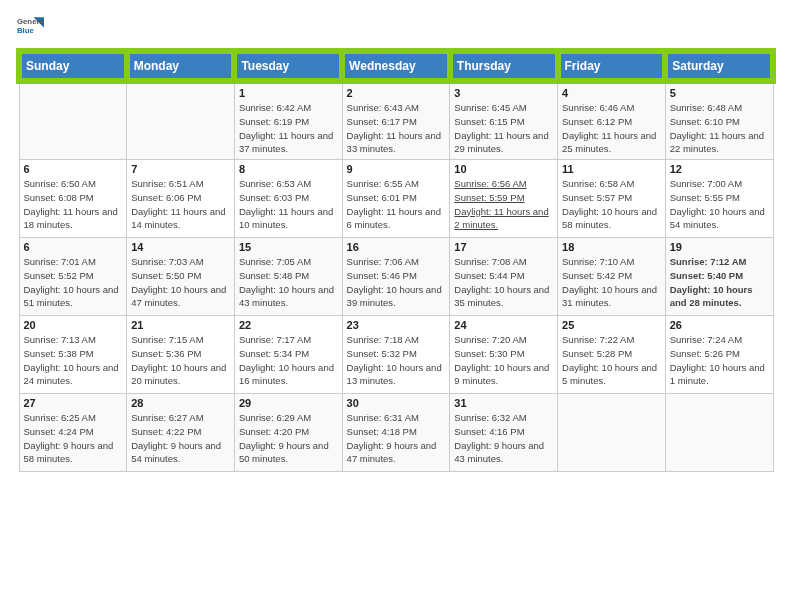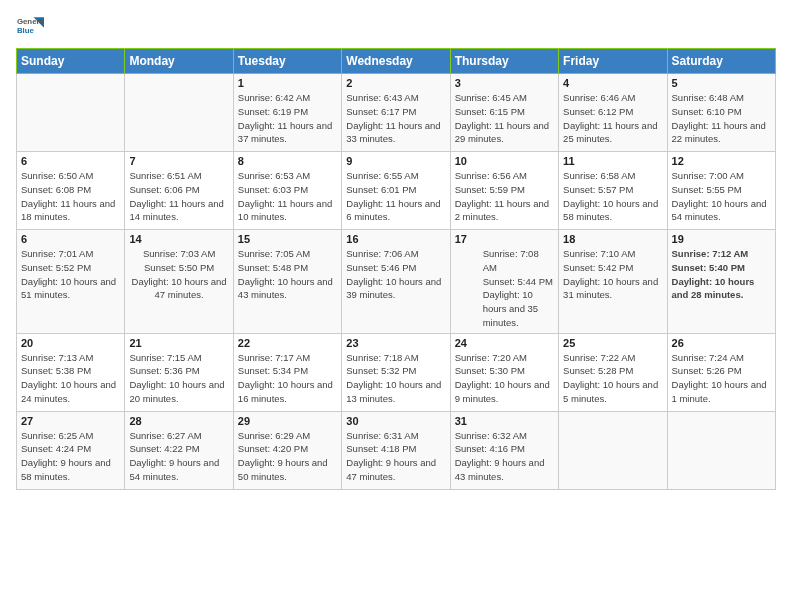--- a/index.html
+++ b/index.html
@@ -55,21 +55,21 @@
       width: 100%;
       border-collapse: collapse;
       table-layout: fixed;
     }
     thead tr th {
       background: #3a7fc1;
       color: #fff;
       font-size: 12px;
       padding: 5px 4px;
       text-align: left;
-      border: 1px solid #84cc16;
+      border: 6px solid #84cc16;
     }
     tbody tr td {
       border: 1px solid #ccc;
       vertical-align: top;
       padding: 3px 4px;
       font-size: 9.5px;
       color: #333;
       height: 78px;
       background: #fff;
     }
@@ -175,21 +175,21 @@
 Daylight: 11 hours and 10 minutes.</div>
           </td>
           <td>
             <span class="day-num">9</span>
             <div class="day-info" style="white-space: pre-line;">Sunrise: 6:55 AM
 Sunset: 6:01 PM
 Daylight: 11 hours and 6 minutes.</div>
           </td>
           <td>
             <span class="day-num">10</span>
-            <div class="day-info" style="white-space: pre-line;">Sunrise: 6:56 AM
+            <div class="day-info" style="white-space: pre-line; text-decoration: underline;">Sunrise: 6:56 AM
 Sunset: 5:59 PM
 Daylight: 11 hours and 2 minutes.</div>
           </td>
           <td>
             <span class="day-num">11</span>
             <div class="day-info" style="white-space: pre-line;">Sunrise: 6:58 AM
 Sunset: 5:57 PM
 Daylight: 10 hours and 58 minutes.</div>
           </td>
           <td>
@@ -201,39 +201,39 @@
         </tr>
         <tr>
           <td>
             <span class="day-num">6</span>
             <div class="day-info" style="white-space: pre-line;">Sunrise: 7:01 AM
 Sunset: 5:52 PM
 Daylight: 10 hours and 51 minutes.</div>
           </td>
           <td>
             <span class="day-num">14</span>
-            <div class="day-info" style="white-space: pre-line; text-align: center;">Sunrise: 7:03 AM
+            <div class="day-info" style="white-space: pre-line;">Sunrise: 7:03 AM
 Sunset: 5:50 PM
 Daylight: 10 hours and 47 minutes.</div>
           </td>
           <td>
             <span class="day-num">15</span>
             <div class="day-info" style="white-space: pre-line;">Sunrise: 7:05 AM
 Sunset: 5:48 PM
 Daylight: 10 hours and 43 minutes.</div>
           </td>
           <td>
             <span class="day-num">16</span>
             <div class="day-info" style="white-space: pre-line;">Sunrise: 7:06 AM
 Sunset: 5:46 PM
 Daylight: 10 hours and 39 minutes.</div>
           </td>
           <td>
             <span class="day-num">17</span>
-            <div class="day-info" style="white-space: pre-line; margin-left: 28px;">Sunrise: 7:08 AM
+            <div class="day-info" style="white-space: pre-line;">Sunrise: 7:08 AM
 Sunset: 5:44 PM
 Daylight: 10 hours and 35 minutes.</div>
           </td>
           <td>
             <span class="day-num">18</span>
             <div class="day-info" style="white-space: pre-line;">Sunrise: 7:10 AM
 Sunset: 5:42 PM
 Daylight: 10 hours and 31 minutes.</div>
           </td>
           <td>

